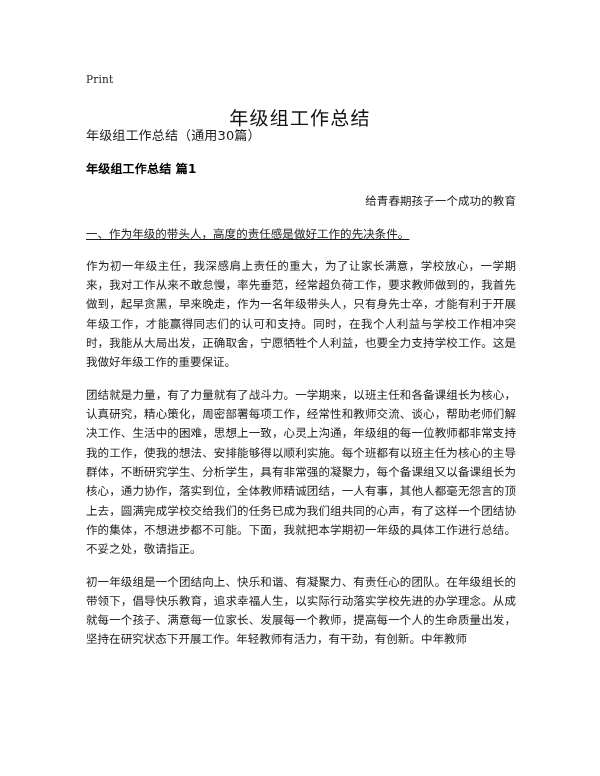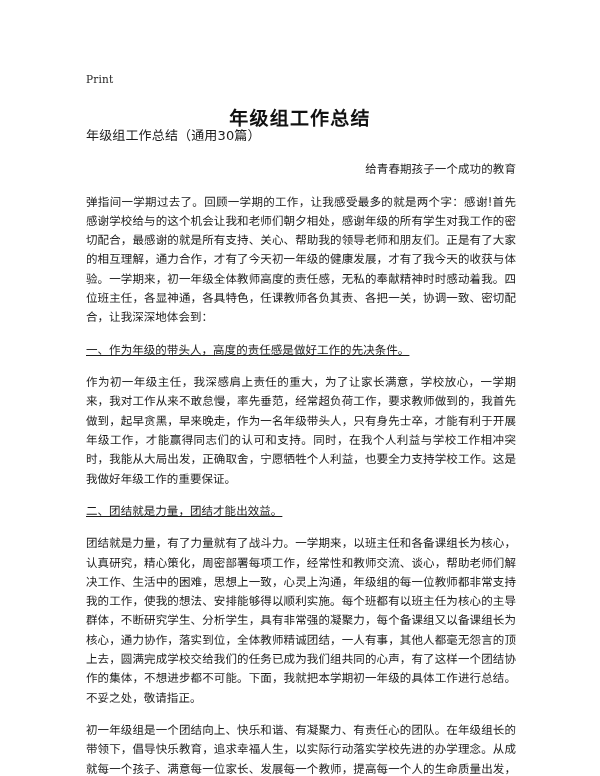--- a/index.html
+++ b/index.html
@@ -42,21 +42,21 @@
   }
 
   
   .doc-title {
     position: absolute;
     left: 0;
     right: 0;
     top: 94px;
     text-align: center;
     font-size: 19px;
-    font-weight: 700;
+    font-weight: 400;
     letter-spacing: 1.2px;
     color: #111111;
     line-height: 1.25;
   }
 
   
   .content {
     position: absolute;
     left: 86px;
     top: 126px;
@@ -116,27 +116,26 @@
   <div class="print-row">
     <a class="print-link" href="#">Print</a>
   </div>
 
   <h1 class="doc-title">年级组工作总结</h1>
 
   <div class="content">
 
     <div class="subtitle">年级组工作总结（通用30篇）</div>
 
+    <div class="section-heading">年级组工作总结 篇1</div>
 
     <div class="lead">给青春期孩子一个成功的教育</div>
 
     <div id="paragraph-container">
-        <p class="para">弹指间一学期过去了。回顾一学期的工作，让我感受最多的就是两个字：感谢!首先感谢学校给与的这个机会让我和老师们朝夕相处，感谢年级的所有学生对我工作的密切配合，最感谢的就是所有支持、关心、帮助我的领导老师和朋友们。正是有了大家的相互理解，通力合作，才有了今天初一年级的健康发展，才有了我今天的收获与体验。一学期来，初一年级全体教师高度的责任感，无私的奉献精神时时感动着我。四位班主任，各显神通，各具特色，任课教师各负其责、各把一关，协调一致、密切配合，让我深深地体会到：</p>
         <p class="num-heading">一、作为年级的带头人，高度的责任感是做好工作的先决条件。</p>
         <p class="para">作为初一年级主任，我深感肩上责任的重大，为了让家长满意，学校放心，一学期来，我对工作从来不敢怠慢，率先垂范，经常超负荷工作，要求教师做到的，我首先做到，起早贪黑，早来晚走，作为一名年级带头人，只有身先士卒，才能有利于开展年级工作，才能赢得同志们的认可和支持。同时，在我个人利益与学校工作相冲突时，我能从大局出发，正确取舍，宁愿牺牲个人利益，也要全力支持学校工作。这是我做好年级工作的重要保证。</p>
-        <p class="num-heading">二、团结就是力量，团结才能出效益。</p>
         <p class="para">团结就是力量，有了力量就有了战斗力。一学期来，以班主任和各备课组长为核心，认真研究，精心策化，周密部署每项工作，经常性和教师交流、谈心，帮助老师们解决工作、生活中的困难，思想上一致，心灵上沟通，年级组的每一位教师都非常支持我的工作，使我的想法、安排能够得以顺利实施。每个班都有以班主任为核心的主导群体，不断研究学生、分析学生，具有非常强的凝聚力，每个备课组又以备课组长为核心，通力协作，落实到位，全体教师精诚团结，一人有事，其他人都毫无怨言的顶上去，圆满完成学校交给我们的任务已成为我们组共同的心声，有了这样一个团结协作的集体，不想进步都不可能。下面，我就把本学期初一年级的具体工作进行总结。不妥之处，敬请指正。</p>
         <p class="para">初一年级组是一个团结向上、快乐和谐、有凝聚力、有责任心的团队。在年级组长的带领下，倡导快乐教育，追求幸福人生，以实际行动落实学校先进的办学理念。从成就每一个孩子、满意每一位家长、发展每一个教师，提高每一个人的生命质量出发，坚持在研究状态下开展工作。年轻教师有活力，有干劲，有创新。中年教师</p>
       </div>
 
   </div>
 
 </div>
 
 </body></html>

